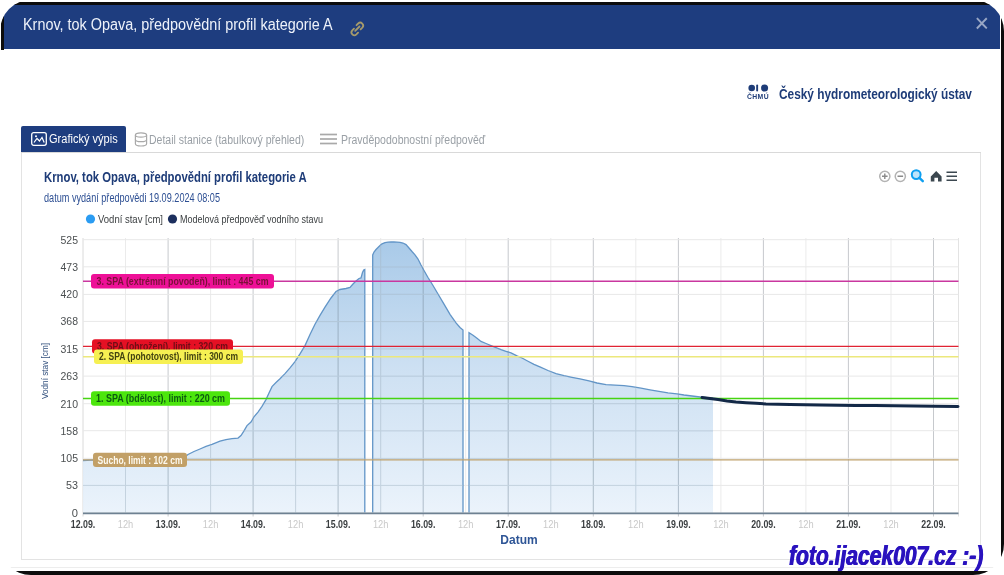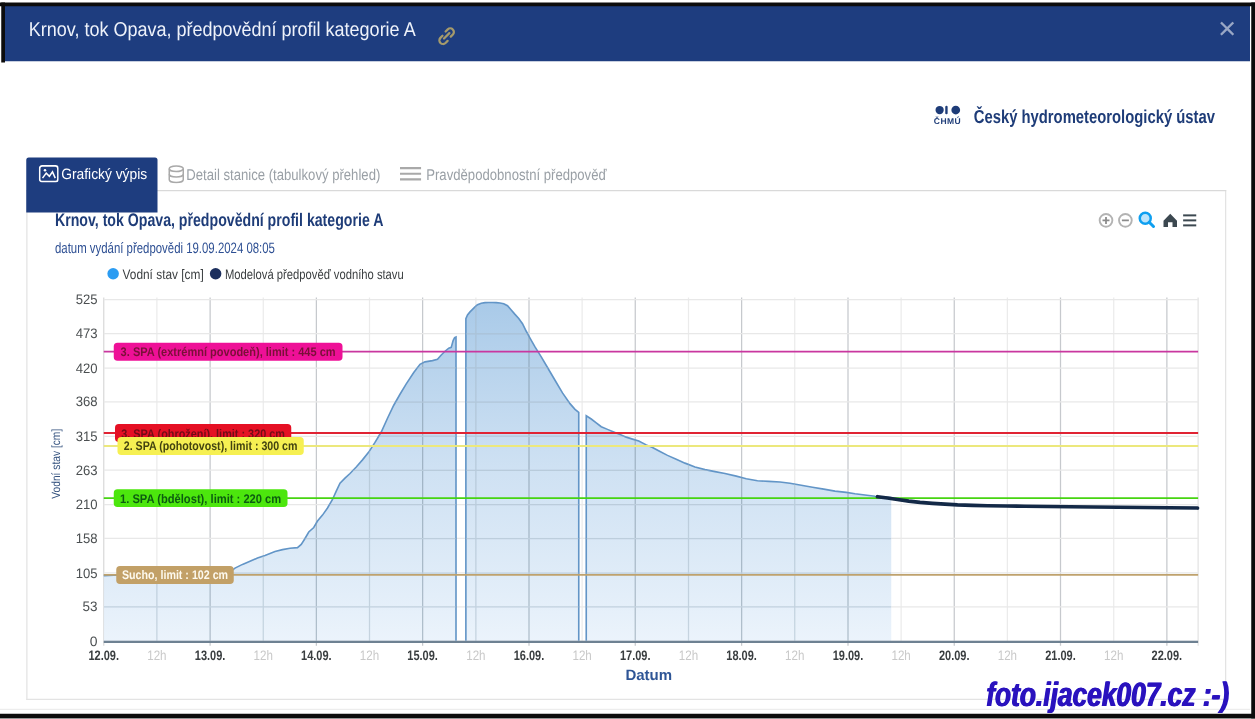--- a/index.html
+++ b/index.html
@@ -1,31 +1,31 @@
 <!DOCTYPE html>
 <html lang="cs"><head>
 <meta charset="utf-8">
 <title>Krnov</title>
 <style>
   html,body{margin:0;padding:0;background:#fff;}
   body{font-family:"Liberation Sans",sans-serif;}
-  #page{position:relative;width:1004px;height:575px;overflow:hidden;background:#fff;}
+  #page{position:relative;width:1004px;height:575px;overflow:hidden;background:#fff;border-radius:31px;}
   .abs{position:absolute;}
   #hdr{left:3px;top:4px;width:997px;height:45px;background:#1e3d7f;}
   #hdr .ttl{position:absolute;left:20px;top:12px;color:#eef2fa;font-size:16px;letter-spacing:0;transform:scaleX(.9);transform-origin:left;white-space:nowrap;display:inline-block;}
   #hdr .cls{position:absolute;right:11px;top:5px;color:rgba(255,255,255,.55);font-size:25px;font-weight:300;}
   #blkT{left:0;top:2px;width:1004px;height:2.5px;background:#0c0c0c;}
   #blkL{left:0.5px;top:2px;width:3px;height:48px;background:#0c0c0c;}
   #blkR{left:1000.5px;top:2px;width:3.5px;height:573px;background:#0c0c0c;}
   #blkB{left:0;top:570.5px;width:1004px;height:4.5px;background:#0c0c0c;}
   #panel{left:22px;top:73px;width:959px;height:35px;background:#f6f6f7;}
   #panel .lnk{position:absolute;left:34px;top:10px;color:#4a90c4;font-size:14px;transform:scaleX(.85);transform-origin:left;white-space:nowrap;}
   #chmtxt{position:absolute;left:779px;top:85px;color:#1e3c78;font-size:15px;font-weight:bold;white-space:nowrap;transform:scaleX(.79);transform-origin:left;}
   .tabtxt{color:#9aa0a6;font-size:12.5px;white-space:nowrap;transform:scaleX(.84);transform-origin:left;display:inline-block;}
-  #tab1{left:21px;top:126px;width:105px;height:44px;background:#1e3d7f;border-radius:2px 2px 0 0;z-index:4;text-align:center;}
+  #tab1{left:21px;top:126px;width:105px;height:26px;background:#1e3d7f;border-radius:2px 2px 0 0;z-index:4;text-align:center;}
   #tab1 span{position:absolute;left:28px;top:6px;color:#fff;font-size:12px;white-space:nowrap;transform:scaleX(.92);transform-origin:left;}
   #tabline{left:21px;top:152px;width:960px;height:1px;background:#d9d9d9;z-index:3;}
   #card{left:21px;top:152px;width:958px;height:407px;border:1px solid #e3e3e3;border-top:none;background:#fff;}
   #ctitle{left:44px;top:169px;color:#1e3c78;font-size:14.5px;font-weight:bold;white-space:nowrap;transform:scaleX(.78);transform-origin:left;}
   #csub{left:44px;top:191px;color:#2d4f93;font-size:12px;white-space:nowrap;transform:scaleX(.76);transform-origin:left;}
   #wm{left:789px;top:541px;width:216px;color:#2a12bd;font-size:27px;font-weight:bold;font-style:italic;transform:scaleX(.78);transform-origin:left;white-space:nowrap;text-shadow:0.6px 0 0 #2714c4, -0.6px 0 0 #2714c4;}
 </style>
 </head>
 <body>
 <div id="page">

